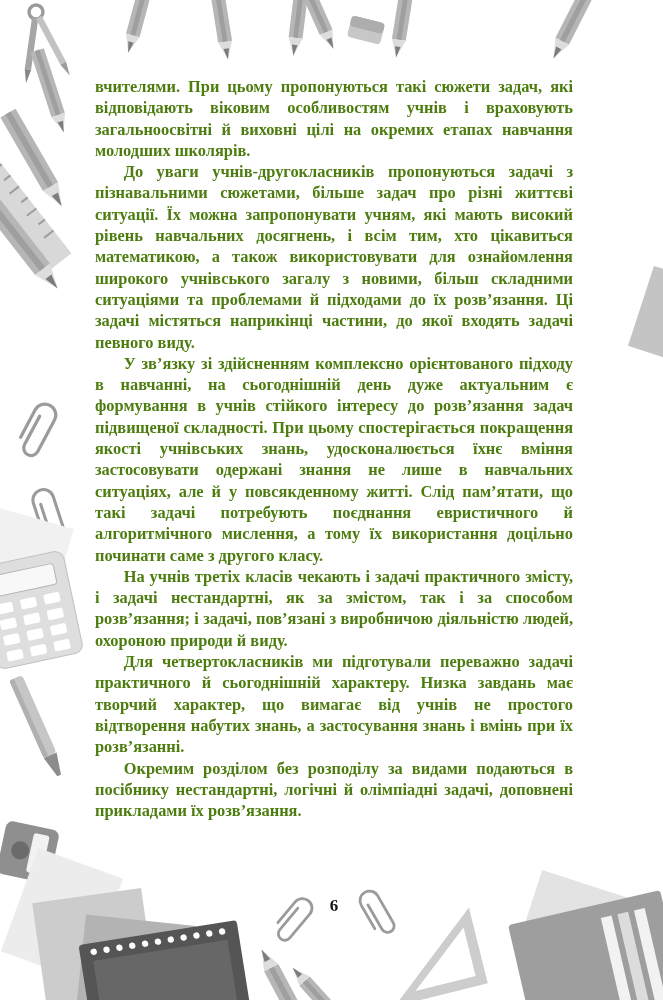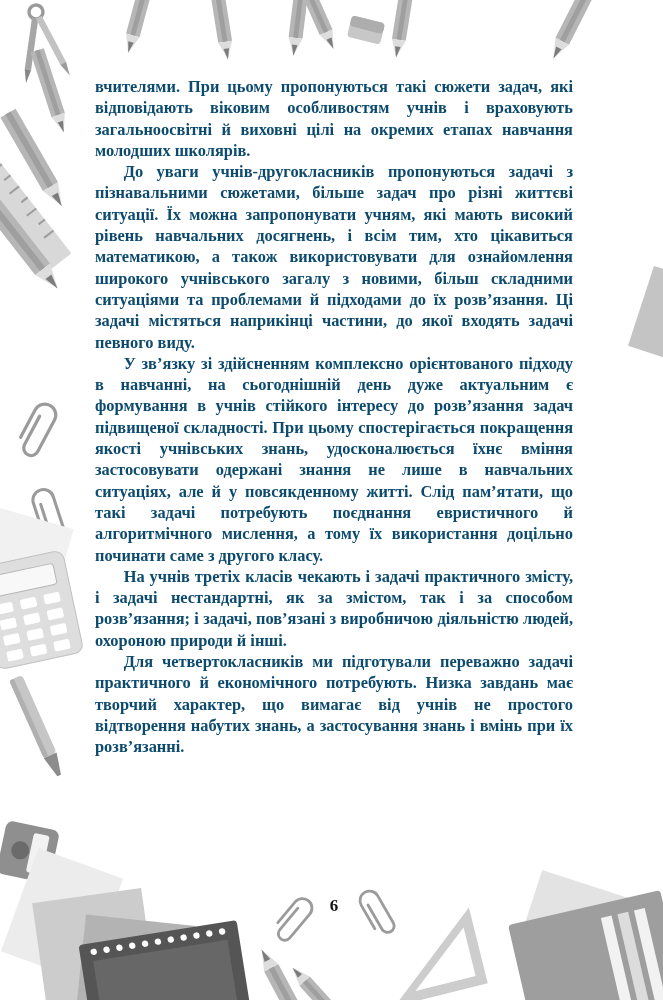--- a/index.html
+++ b/index.html
@@ -18,21 +18,21 @@
   }
   .decor {
     position: absolute; left: 0; top: 0;
     width: 663px; height: 1000px;
     z-index: 0;
   }
   .text-block {
     position: absolute;
     left: 95px; top: 76px; width: 478px;
     z-index: 1;
-    color: #0c4a6e;
+    color: #4d7c0f;
     font-weight: bold;
     font-size: 16.4px;
     line-height: 21.3px;
     text-align: justify;
   }
   .text-block p {
     margin: 0;
     text-indent: 1.75em;
     hyphens: auto;
     -webkit-hyphens: auto;
@@ -209,19 +209,20 @@
       <rect x="14" y="-48" width="11" height="104" fill="#f2f2f2"></rect>
       <rect x="31" y="-48" width="11" height="104" fill="#dcdcdc"></rect>
       <rect x="48" y="-48" width="11" height="104" fill="#f2f2f2"></rect>
     </g>
   </svg>
 
   <main class="text-block">
     <p class="no-indent">вчителями. При цьому пропонуються такі сюжети задач, які відповідають віковим особливостям учнів і враховують загальноосвітні й виховні цілі на окремих етапах навчання молодших школярів.</p>
     <p>До уваги учнів-другокласників пропонуються задачі з пізнавальними сюжетами, більше задач про різні життєві ситуації. Їх можна запропонувати учням, які мають високий рівень навчальних досягнень, і всім тим, хто цікавиться математикою, а також використовувати для ознайомлення широкого учнівського загалу з новими, більш складними ситуаціями та проблемами й підходами до їх розв’язання. Ці задачі містяться наприкінці частини, до якої входять задачі певного виду.</p>
     <p>У зв’язку зі здійсненням комплексно орієнтованого підходу в навчанні, на сьогоднішній день дуже актуальним є формування в учнів стійкого інтересу до розв’язання задач підвищеної складності. При цьому спостерігається покращення якості учнівських знань, удосконалюється їхнє вміння застосовувати одержані знання не лише в навчальних ситуаціях, але й у повсякденному житті. Слід пам’ятати, що такі задачі потребують поєднання евристичного й алгоритмічного мислення, а тому їх використання доцільно починати саме з другого класу.</p>
-    <p>На учнів третіх класів чекають і задачі практичного змісту, і задачі нестандартні, як за змістом, так і за способом розв’язання; і задачі, пов’язані з виробничою діяльністю людей, охороною природи й інші.</p>
-    <p>Для четвертокласників ми підготували переважно задачі практичного й економічного потребують. Низка завдань має творчий характер, що вимагає від учнів не простого відтворення набутих знань, а застосування знань і вмінь при їх розв’язанні.</p>
+    <p>На учнів третіх класів чекають і задачі практичного змісту, і задачі нестандартні, як за змістом, так і за способом розв’язання; і задачі, пов’язані з виробничою діяльністю людей, охороною природи й виду.</p>
+    <p>Для четвертокласників ми підготували переважно задачі практичного й сьогоднішній характеру. Низка завдань має творчий характер, що вимагає від учнів не простого відтворення набутих знань, а застосування знань і вмінь при їх розв’язанні.</p>
+    <p>Окремим розділом без розподілу за видами подаються в посібнику нестандартні, логічні й олімпіадні задачі, доповнені прикладами їх розв’язання.</p>
   </main>
 
   <div class="page-number">6</div>
 
 </div>
 
 </body></html>

